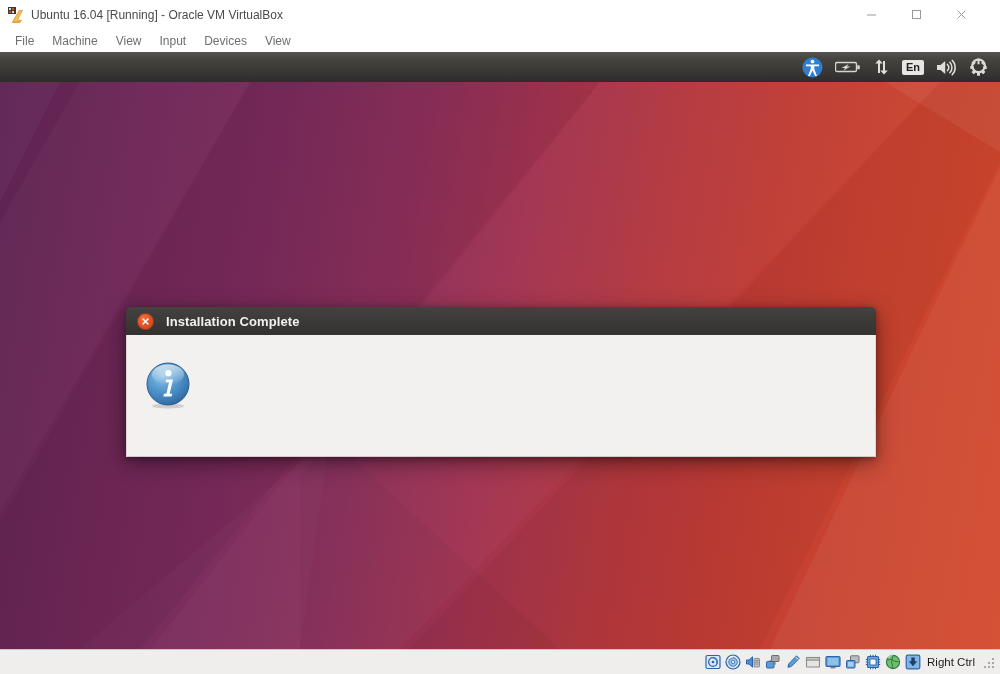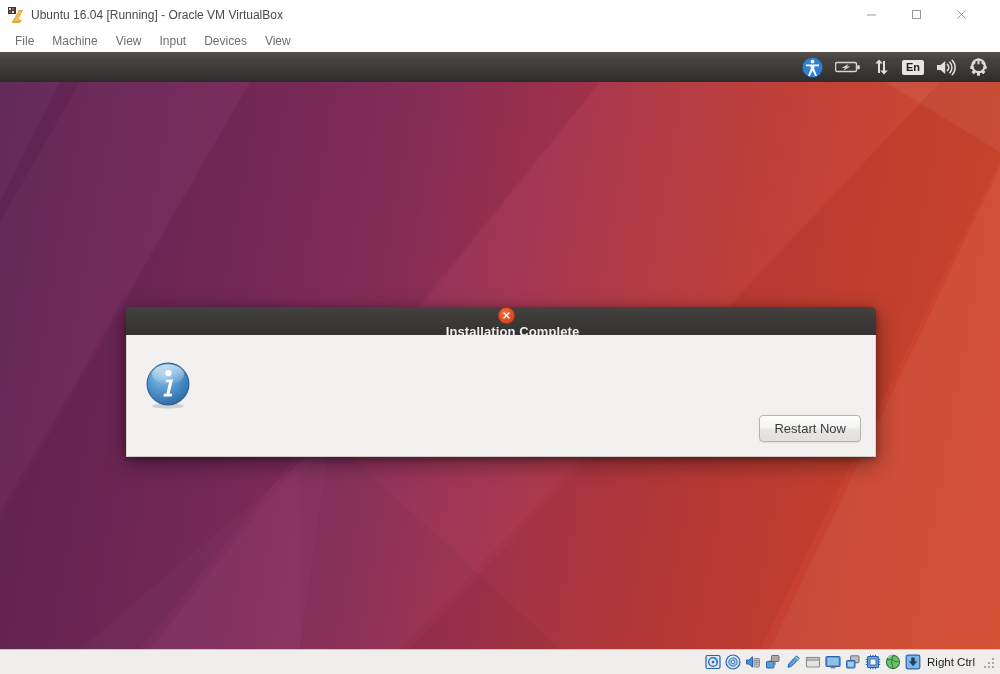--- a/index.html
+++ b/index.html
@@ -149,21 +149,20 @@
     border-radius: 5px 5px 0 0;
   }
   .dlg-titlebar {
     height: 28px;
     background: linear-gradient(to bottom, #444240 0%, #3b3936 55%, #343230 100%);
     border-radius: 5px 5px 0 0;
     display: flex;
     align-items: center;
     padding-left: 11px;
     box-sizing: border-box;
-    flex-direction: column;
   }
   .dlg-close {
     width: 17px; height: 17px;
     border-radius: 50%;
     background: radial-gradient(circle at 36% 30%, #f0713d 0%, #e2552a 45%, #c8401c 100%);
     border: 1px solid #a93b1b;
     box-sizing: border-box;
     display: flex;
     align-items: center;
     justify-content: center;
@@ -415,21 +414,20 @@
             </defs>
             <ellipse cx="24" cy="45" rx="16" ry="2.6" fill="#000000" opacity="0.14"></ellipse>
             <circle cx="24" cy="23" r="21" fill="url(#infoGrad)" stroke="#2b5d8e" stroke-width="1"></circle>
             <ellipse cx="24" cy="13.5" rx="16" ry="10" fill="url(#infoGloss)"></ellipse>
             <circle cx="24.4" cy="12.2" r="3.1" fill="#ffffff"></circle>
             <path d="M22.2 18.5 L29 18.5 L25.6 32.8 L28.2 32.8 L27.6 35.6 L19.4 35.6 L20 32.8 L22.4 32.8 L25 21.3 L21.6 21.3 Z" fill="#ffffff"></path>
           </svg>
         </span>
 
 
-        <button class="dlg-btn">Restart Now</button>
       </div>
     </div>
 
   </div>
 
   <div class="statusbar">
 
     <span class="sb-icon">
       <span>
         <svg width="16" height="16" viewBox="0 0 16 16">

